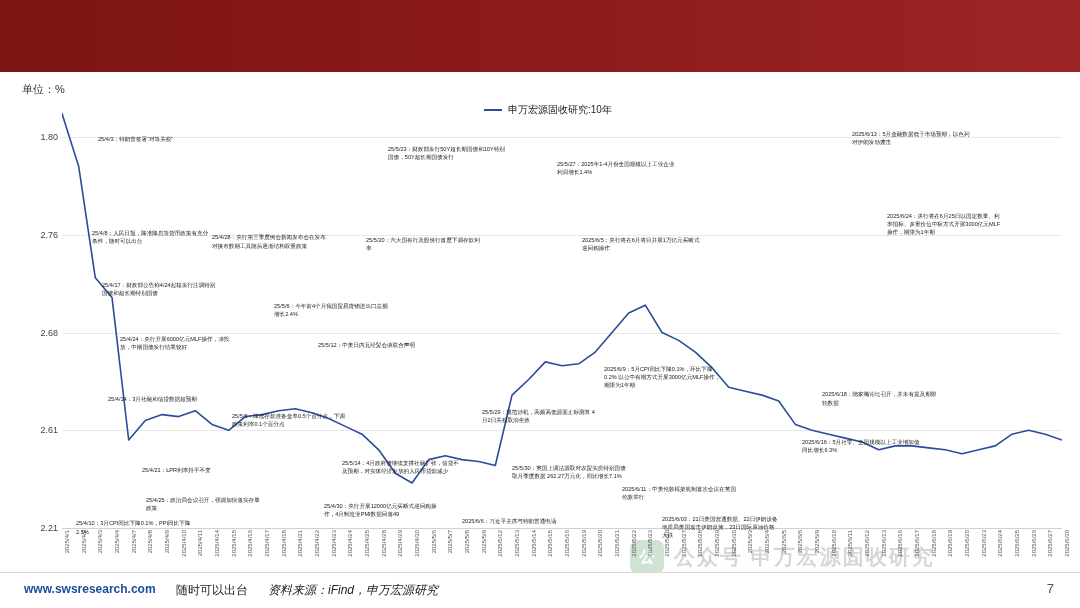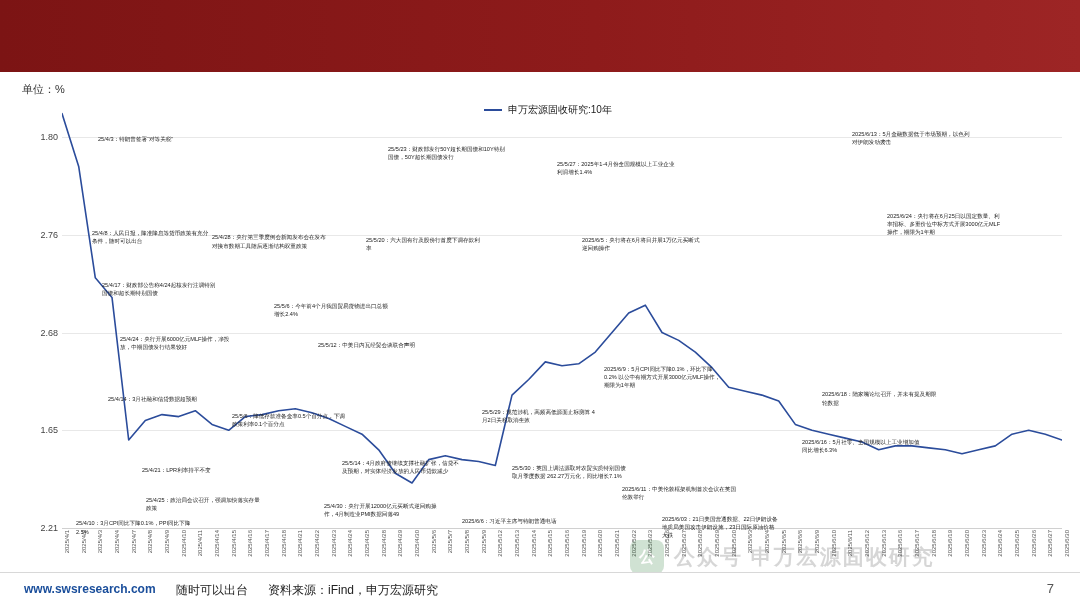--- a/index.html
+++ b/index.html
@@ -130,21 +130,21 @@
   #footer-site {
     position: absolute; left: 24px; top: 9px;
     font-size: 12px; color: #1a4e9b; font-weight: bold;
   }
   #footer-report {
     position: absolute; left: 176px; top: 9px;
     font-size: 12px; color: #222;
   }
   #footer-source {
     position: absolute; left: 268px; top: 9px;
-    font-size: 12px; color: #222;
+    font-size: 12px; color: #222; font-style: italic;
   }
   #page-number {
     position: absolute; right: 26px; top: 8px;
     font-size: 13px; color: #555;
   }
 
   
   #watermark {
     position: absolute; left: 630px; top: 540px;
     display: flex; align-items: center; gap: 10px;
@@ -170,21 +170,21 @@
   <div id="unit-label">单位：%</div>
 
   <div id="legend">
     <span class="swatch"></span>
     <span>申万宏源固收研究:10年</span>
   </div>
 
   <div id="plot">
     <div id="axis-y">
         <div class="ytick" style="top: 430px;">2.21</div>
-        <div class="ytick" style="top: 332.273px;">1.65</div>
+        <div class="ytick" style="top: 332.273px;">2.61</div>
         <div class="ytick" style="top: 234.545px;">2.68</div>
         <div class="ytick" style="top: 136.818px;">2.76</div>
         <div class="ytick" style="top: 39.0909px;">1.80</div>
       </div>
     <div id="gridlines">
         <div class="gridline" style="top: 430px;"></div>
         <div class="gridline" style="top: 332.273px;"></div>
         <div class="gridline" style="top: 234.545px;"></div>
         <div class="gridline" style="top: 136.818px;"></div>
         <div class="gridline" style="top: 39.0909px;"></div>

